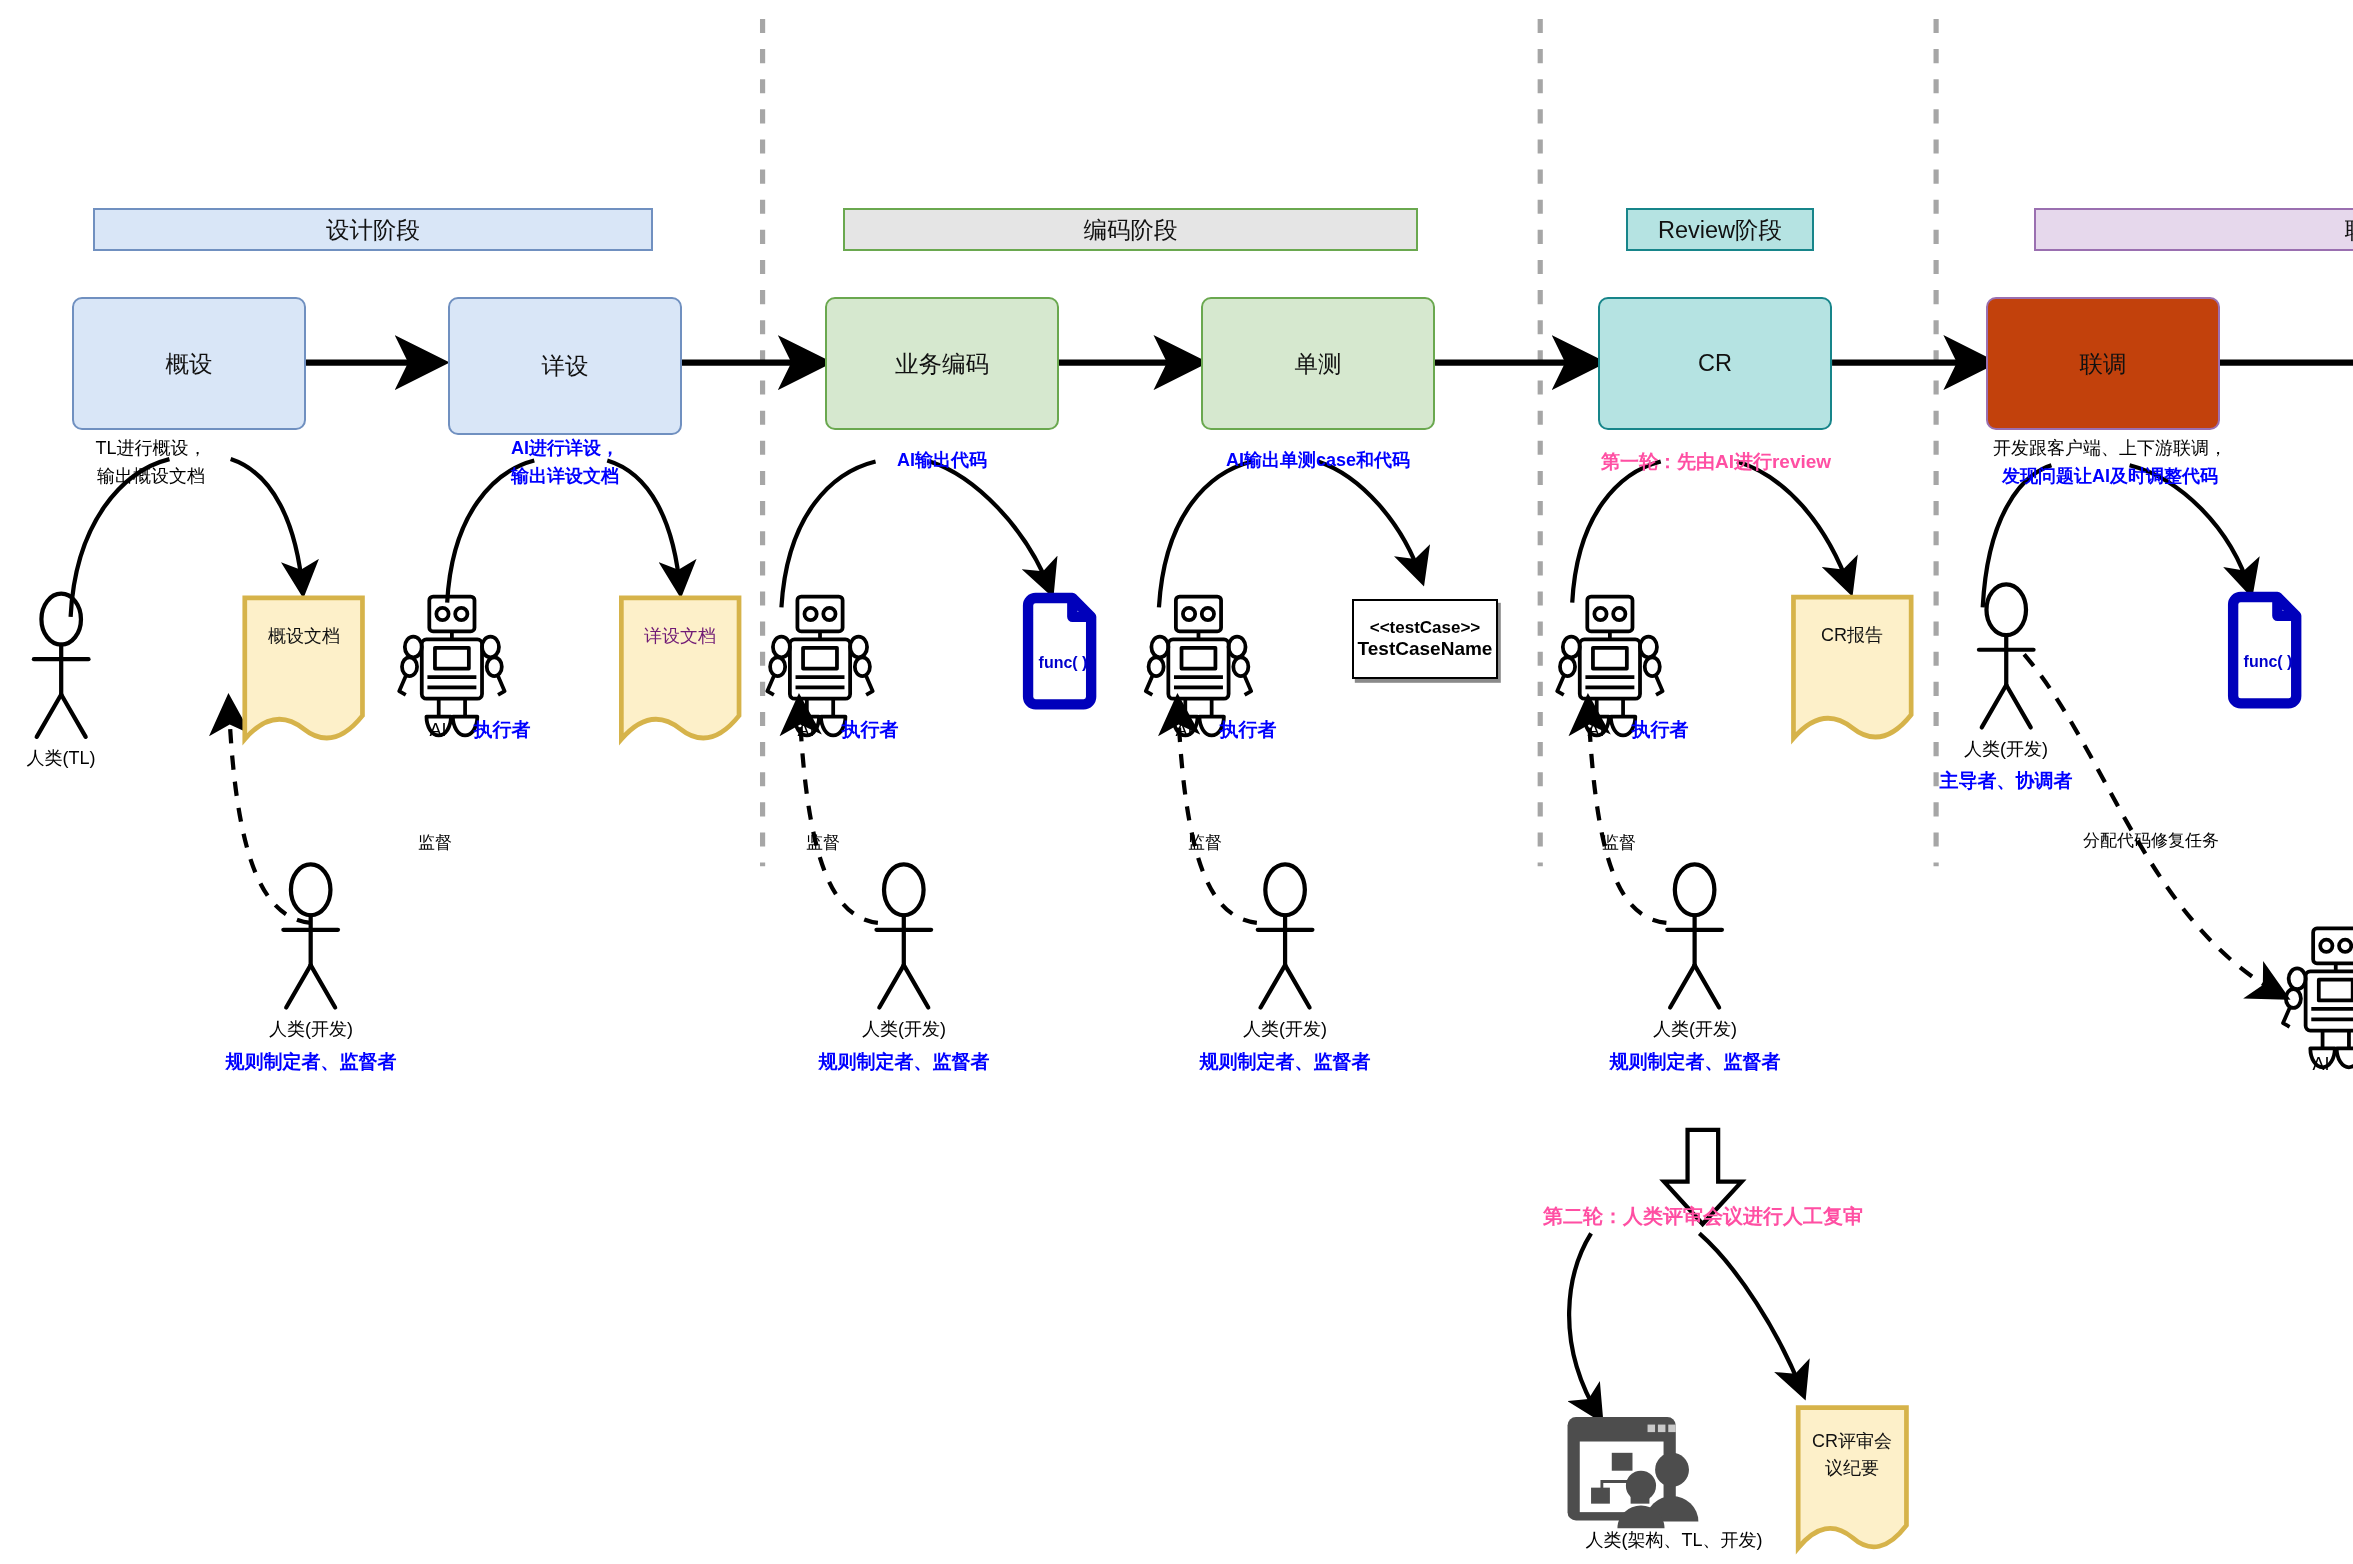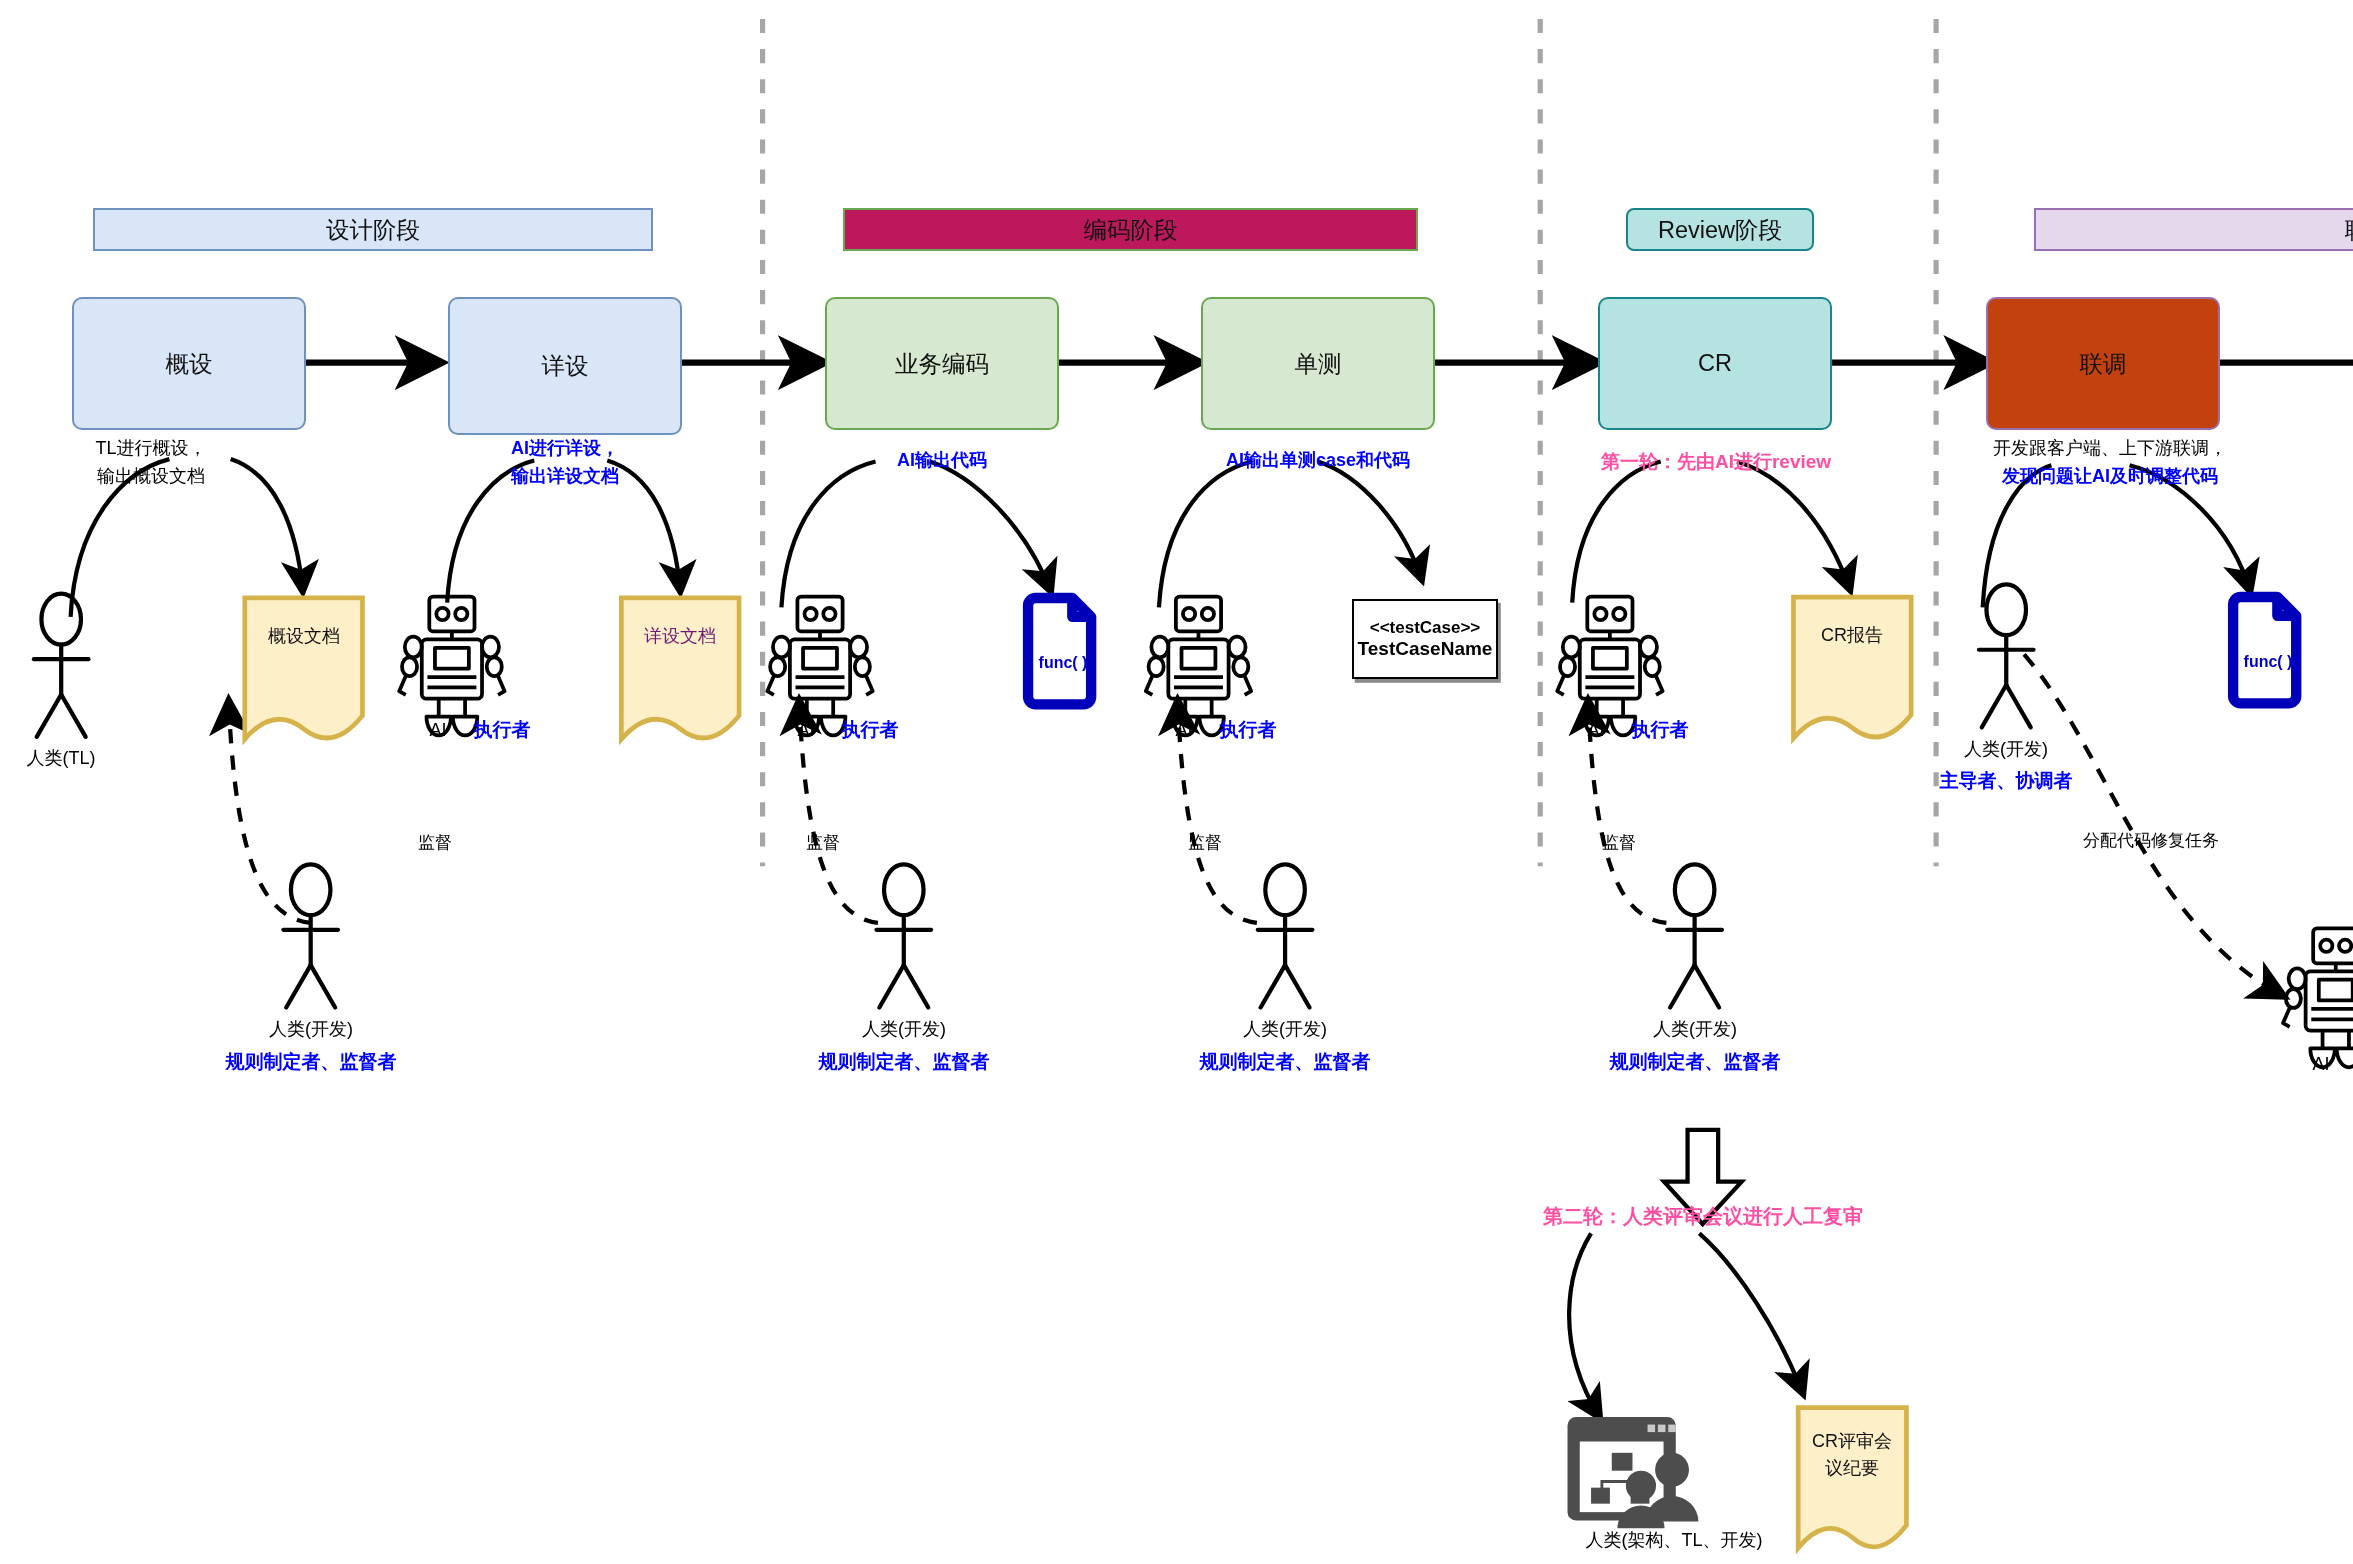--- a/index.html
+++ b/index.html
@@ -6,21 +6,21 @@
   body{font-family:"Liberation Sans","DejaVu Sans",sans-serif;}
   #stage{position:relative;width:2975px;height:1565px;background:#fff;overflow:hidden;}
   svg.layer{position:absolute;left:0;top:0;width:2975px;height:1565px;overflow:visible;}
   .txt{position:absolute;white-space:nowrap;line-height:1.18;}
   .ctr{transform:translateX(-50%);text-align:center;}
 
   
   .phase-bar{position:absolute;display:flex;align-items:center;justify-content:center;
              font-size:23.5px;color:#111;box-sizing:border-box;}
   .pb-design {background:#d9e6f7;border:2.4px solid #7090c0;}
-  .pb-coding {background:#be185d;border:2.4px solid #6aa84f;}
+  .pb-coding {background:#e5e5e5;border:2.4px solid #6aa84f;}
   .pb-review {background:#b5e3e2;border:2.4px solid #17858a;}
   .pb-joint  {background:#e6d8ec;border:2.4px solid #9a6fb0;}
 
   
   .node{position:absolute;display:flex;align-items:center;justify-content:center;
         border-radius:10px;font-size:23.5px;color:#111;box-sizing:border-box;}
   .n-design{background:#d9e6f7;border:2.4px solid #7090c0;}
   .n-coding{background:#d6e8cf;border:2.4px solid #6aa84f;}
   .n-review{background:#b5e3e2;border:2.4px solid #17858a;}
   .n-joint {background:#c2410c;border:2.4px solid #9a6fb0;}
@@ -322,21 +322,21 @@
       </g>
     </g>
   </svg>
 
   <div class="phase-bar pb-design" style="left:93px;top:208px;width:560px;height:43px;">
     <span>设计阶段</span>
   </div>
   <div class="phase-bar pb-coding" style="left:843px;top:208px;width:575px;height:43px;">
     <span>编码阶段</span>
   </div>
-  <div class="phase-bar pb-review" style="left:1626px;top:208px;width:188px;height:43px;border-radius:8px;">
+  <div class="phase-bar pb-review" style="left:1626px;top:208px;width:188px;height:43px;">
     <span>Review阶段</span>
   </div>
   <div class="phase-bar pb-joint" style="left:2034px;top:208px;width:786px;height:43px;">
     <span>联调、提测阶段</span>
   </div>
 
   <div class="node n-design" style="left:72px;top:297px;width:234px;height:133px;">
     <span>概设</span>
   </div>
   <div class="node n-design" style="left:448px;top:297px;width:234px;height:138px;">

